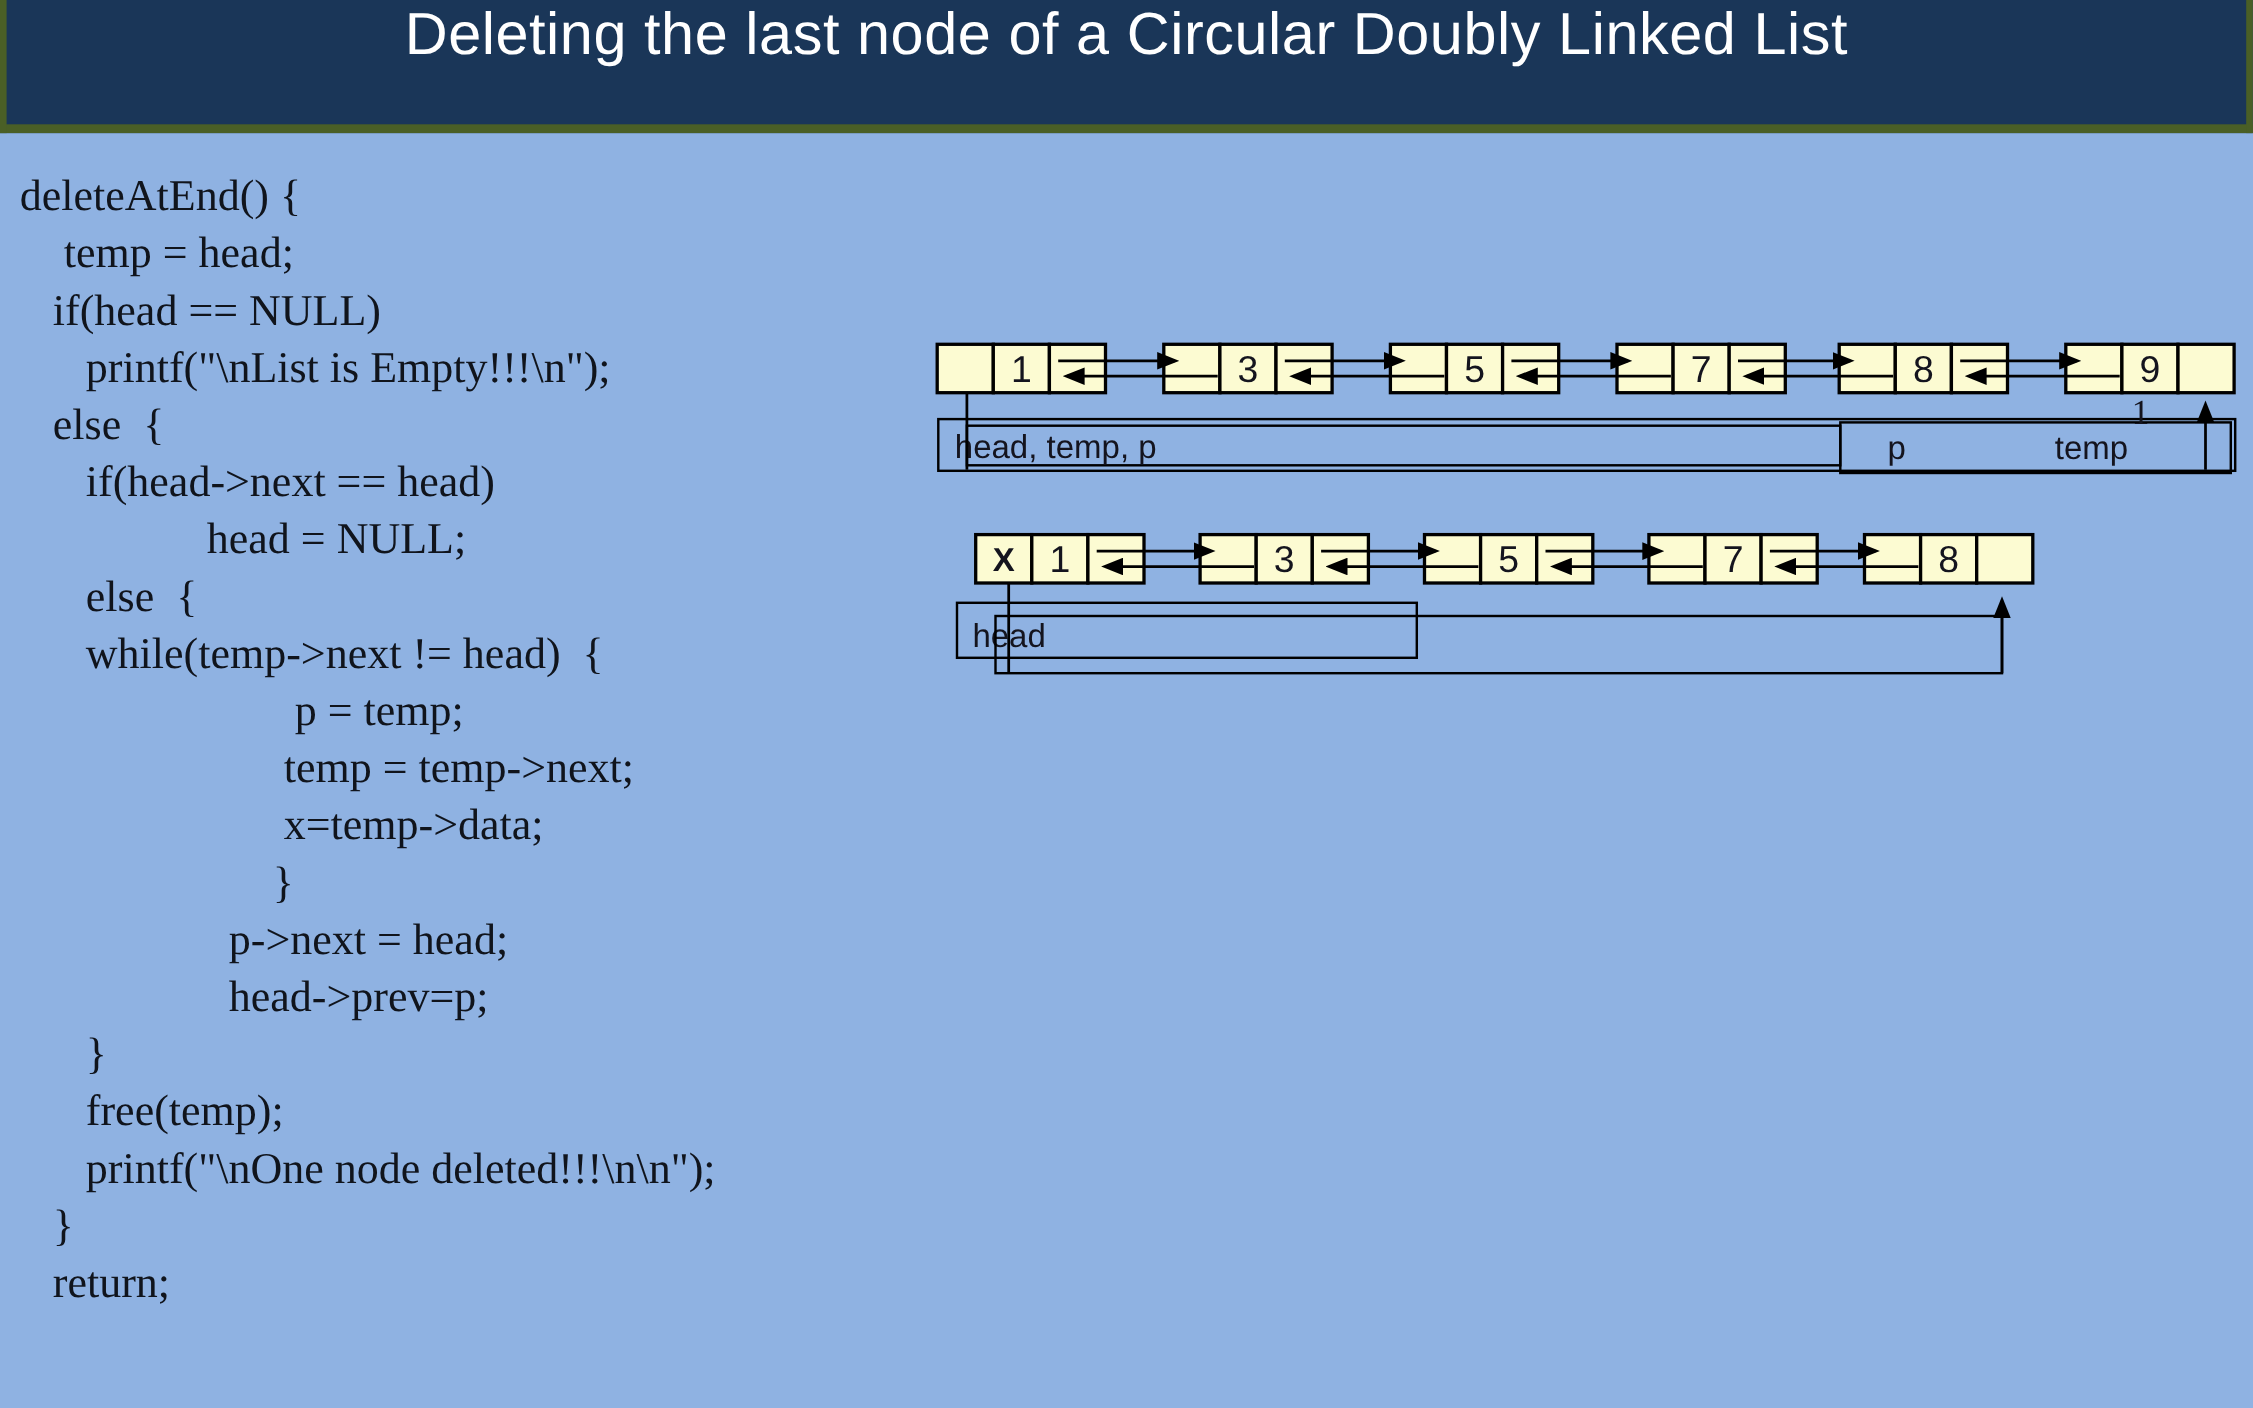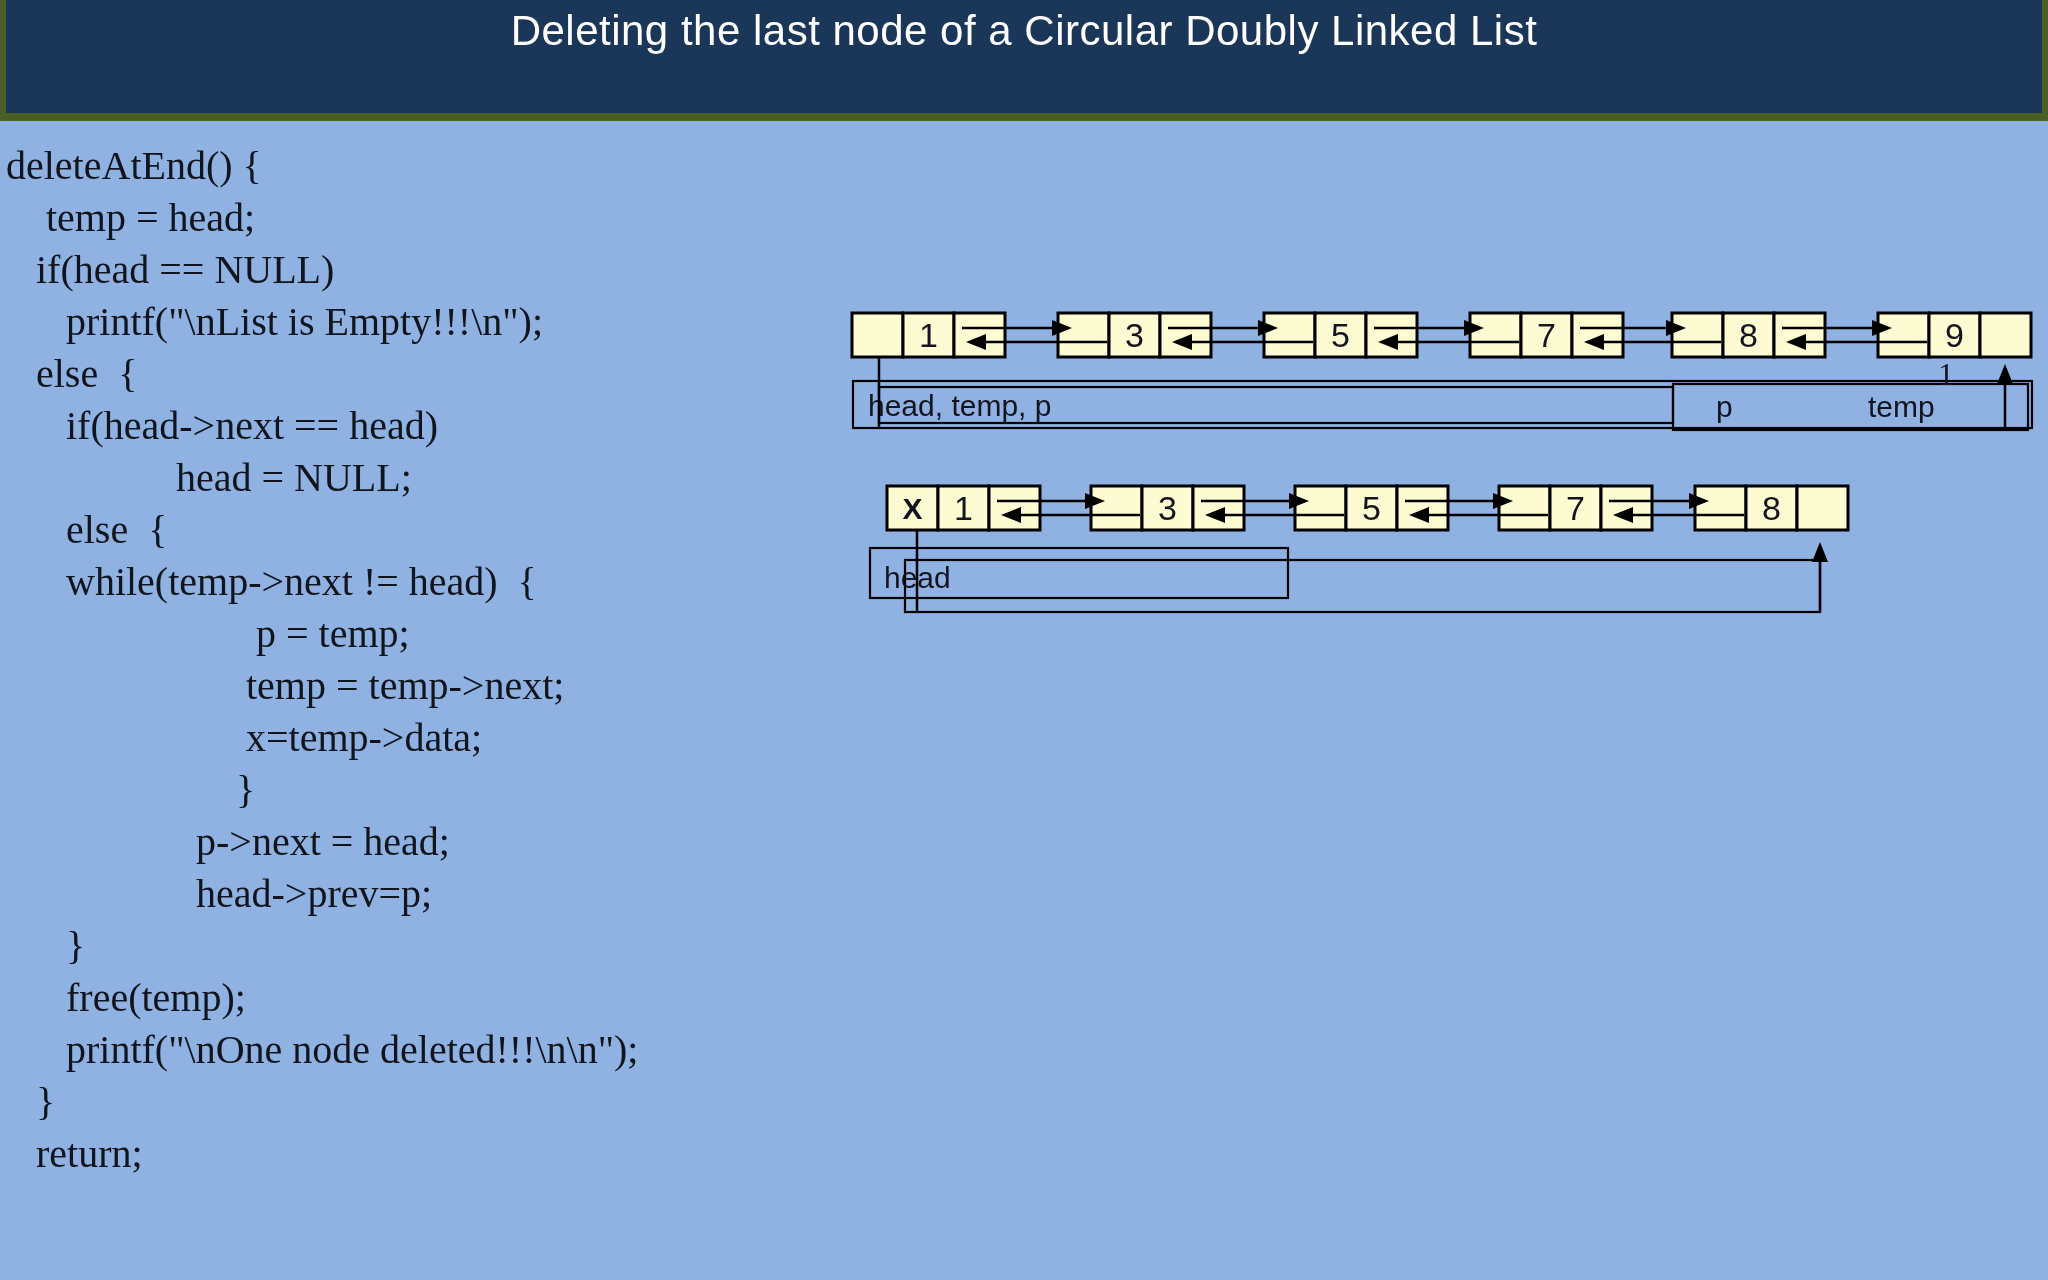--- a/index.html
+++ b/index.html
@@ -11,29 +11,29 @@
   .title-bar{
     position:absolute;left:0;top:0;width:2048px;height:121px;
     box-sizing:border-box;
     background:#1a3658;
     border-left:6px solid #4a5f26;
     border-right:6px solid #4a5f26;
     border-bottom:8px solid #4a5f26;
   }
   .title-text{
     color:#ffffff;
-    font-size:42px;
+    font-size:54px;
     line-height:62px;
     text-align:center;
     font-weight:normal;
     letter-spacing:0.5px;
     white-space:nowrap;
   }
   .code-block{
-    position:absolute;left:6px;top:140px;margin:0;
+    position:absolute;left:6px;top:140px;margin:12px;
     font-family:"Liberation Serif", serif;
     font-size:40px;line-height:52px;
     color:#10141c;
     white-space:pre;
   }
   svg.diagram{
     position:absolute;left:0;top:0;
     pointer-events:none;
   }
 </style>

